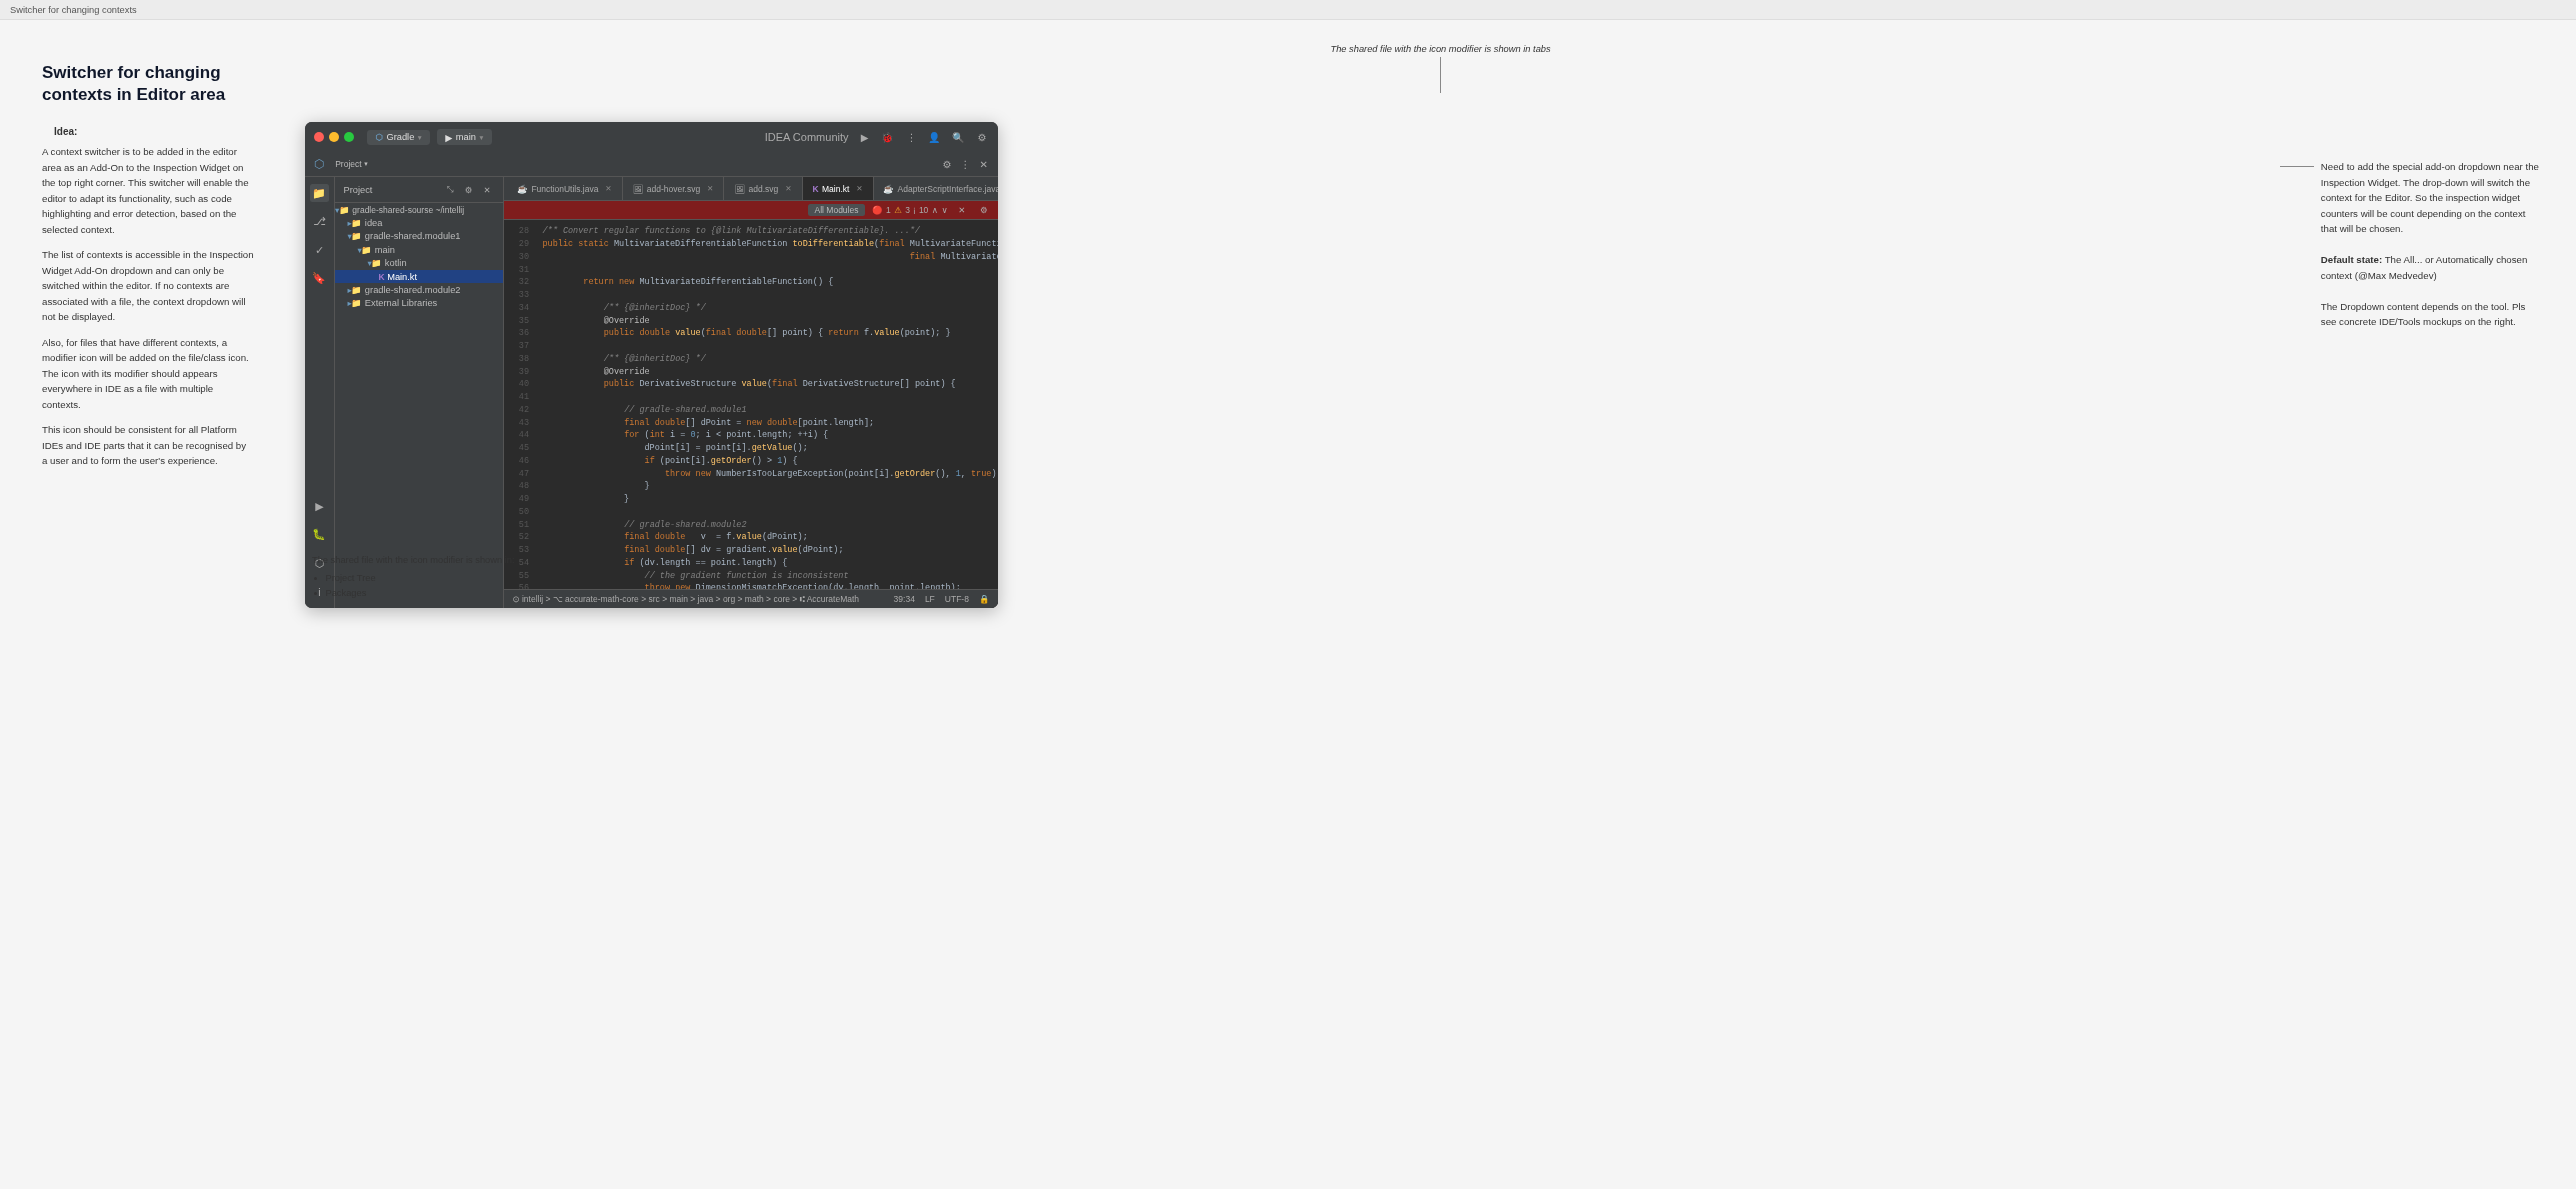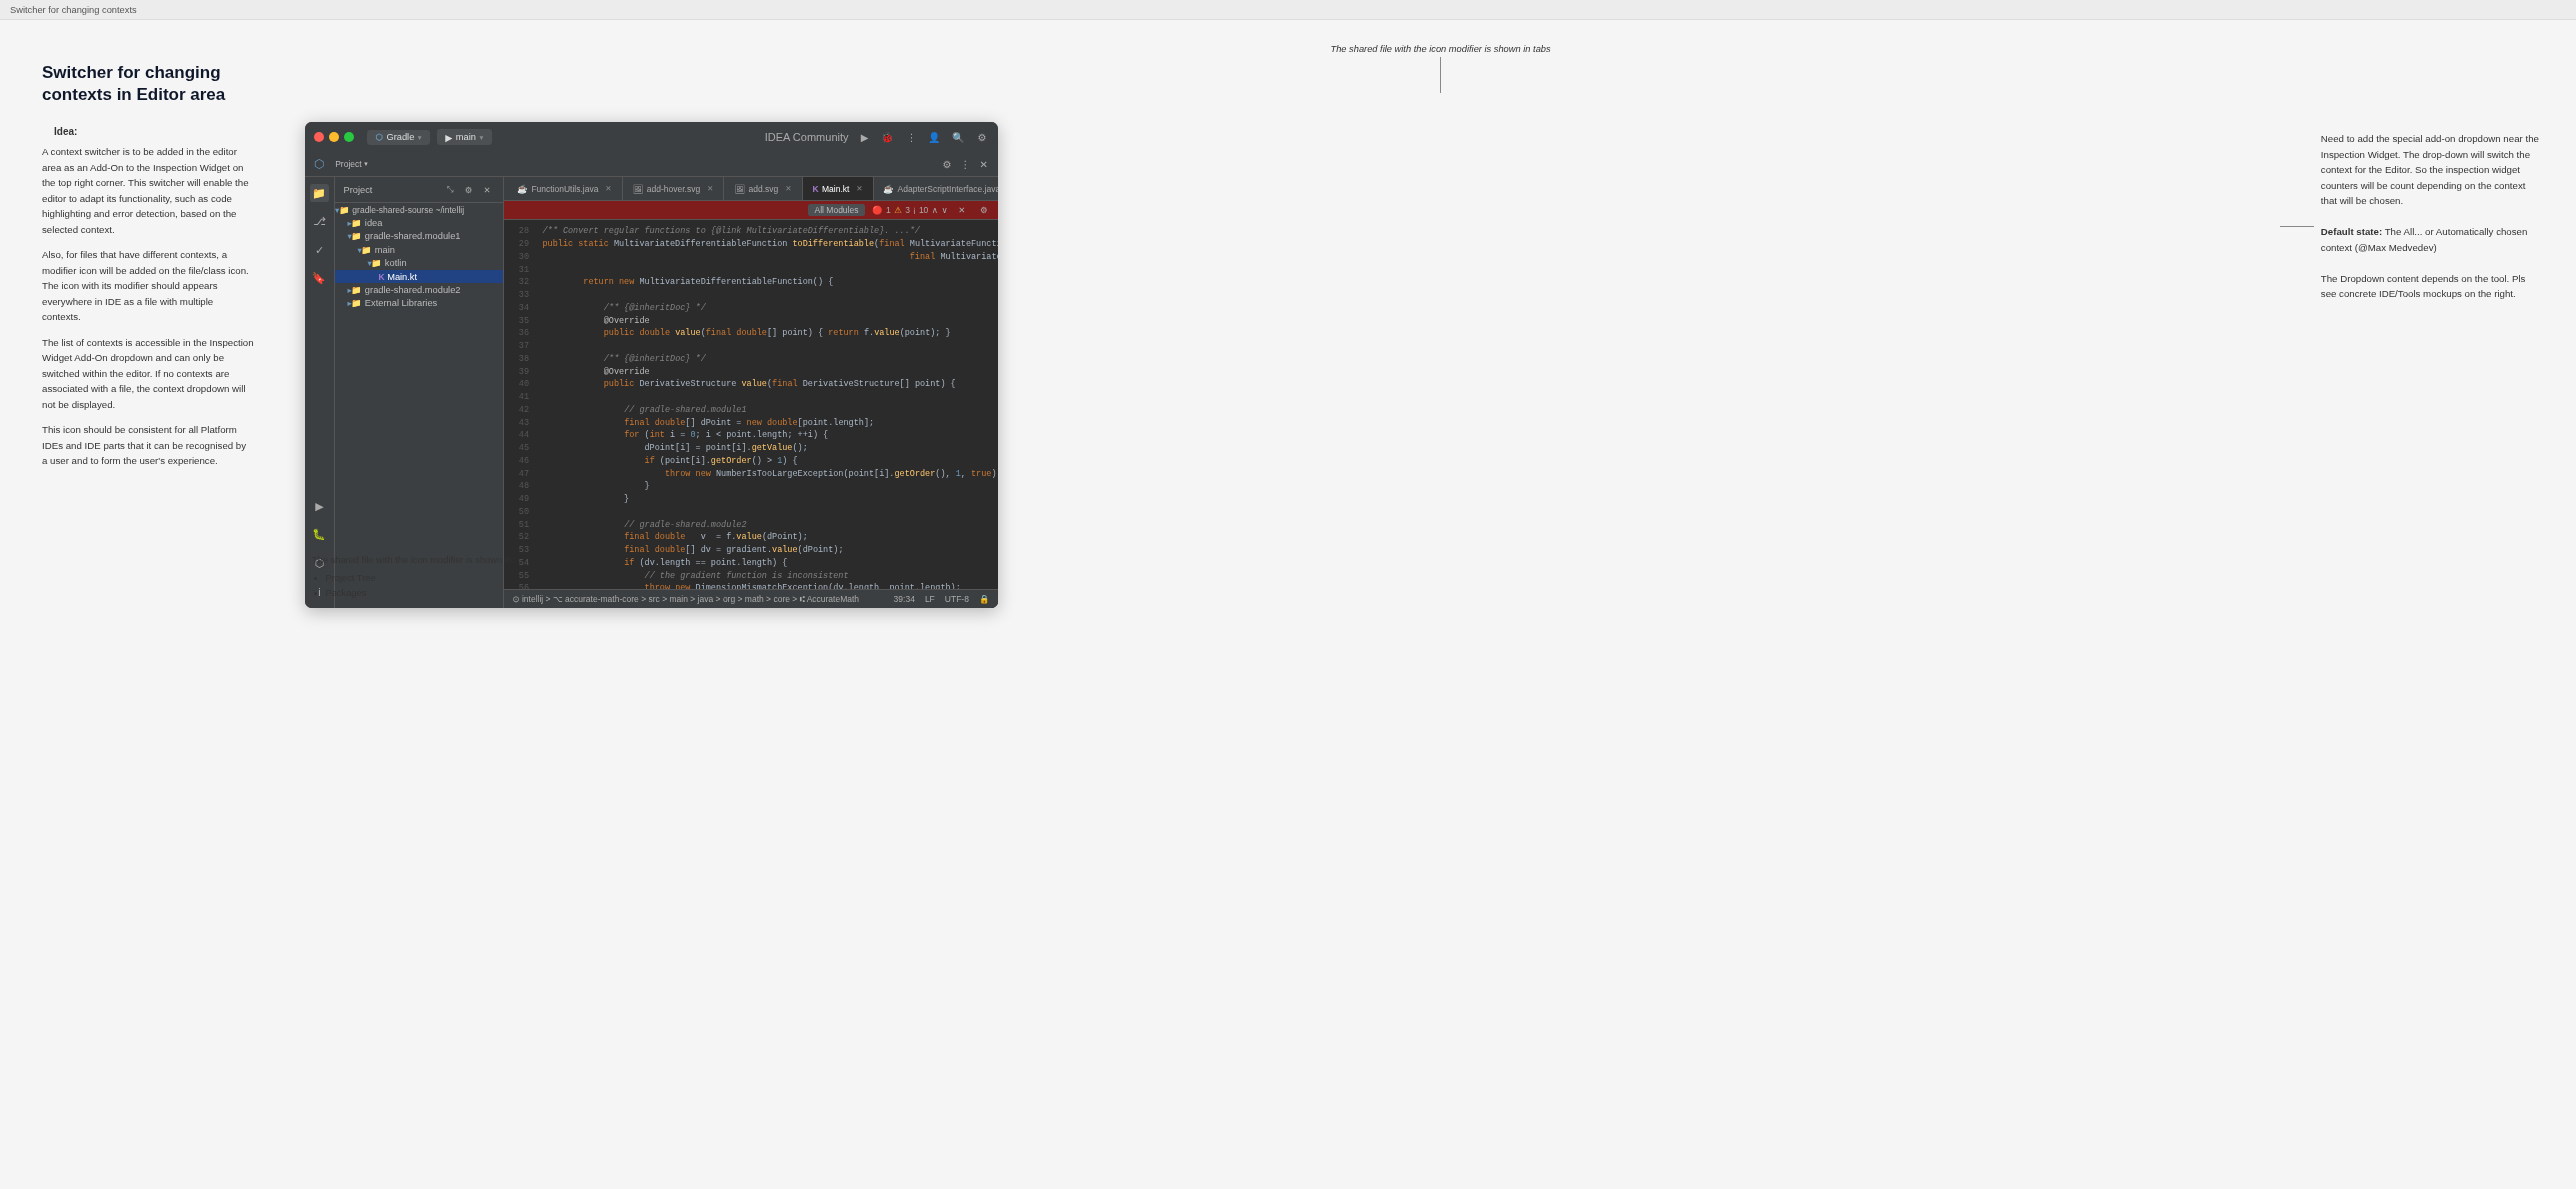--- a/index.html
+++ b/index.html
@@ -374,22 +374,22 @@
 </div>
 
 <div class="main-content">
 
   <div class="left-panel">
     <div class="doc-title">Switcher for changing contexts in Editor area</div>
 
     <div class="doc-section-label">Idea:</div>
 
     <div class="doc-body">A context switcher is to be added in the editor area as an Add-On to the Inspection Widget on the top right corner. This switcher will enable the editor to adapt its functionality, such as code highlighting and error detection, based on the selected context.</div>
+    <div class="doc-body">The list of contexts is accessible in the Inspection Widget Add-On dropdown and can only be switched within the editor. If no contexts are associated with a file, the context dropdown will not be displayed.</div>
     <div class="doc-body">Also, for files that have different contexts, a modifier icon will be added on the file/class icon. The icon with its modifier should appears everywhere in IDE as a file with multiple contexts.</div>
-    <div class="doc-body">The list of contexts is accessible in the Inspection Widget Add-On dropdown and can only be switched within the editor. If no contexts are associated with a file, the context dropdown will not be displayed.</div>
     <div class="doc-body">This icon should be consistent for all Platform IDEs and IDE parts that it can be recognised by a user and to form the user's experience.</div>
   </div>
 
   <div class="middle-panel" style="position:relative;">
 
     <div style="position:absolute; top:24px; left:53%; font-size:9.3px; color:#333; text-align:center;font-style:italic;">
       <span>The shared file with the icon modifier is shown in tabs</span>
       <div style="width:0.8px; height:36px; background:#888; margin:3.4px auto 0;"></div>
     </div>
 
@@ -637,21 +637,21 @@
               <span>UTF-8</span>
               <span>🔒</span>
             </div>
           </div>
         </div>
       </div>
     </div>
   </div>
 
   <div class="right-panel">
-    <div style="display:flex; align-items:center; margin-top:60px;">
+    <div style="display:flex; align-items:flex-start; margin-top:88px;">
       <div style="width:34px; height:0.8px; background:#888; margin-top:6.8px; flex-shrink:0;"></div>
       <div class="right-annotation" style="margin-left:6.8px;">
         Need to add the special add-on dropdown near the Inspection Widget. The drop-down will switch the context for the Editor. So the inspection widget counters will be count depending on the context that will be chosen.
         <br><br>
         <strong>Default state:</strong> The All... or Automatically chosen context (@Max Medvedev)
         <br><br>
         The Dropdown content depends on the tool. Pls see concrete IDE/Tools mockups on the right.
       </div>
     </div>
   </div>

